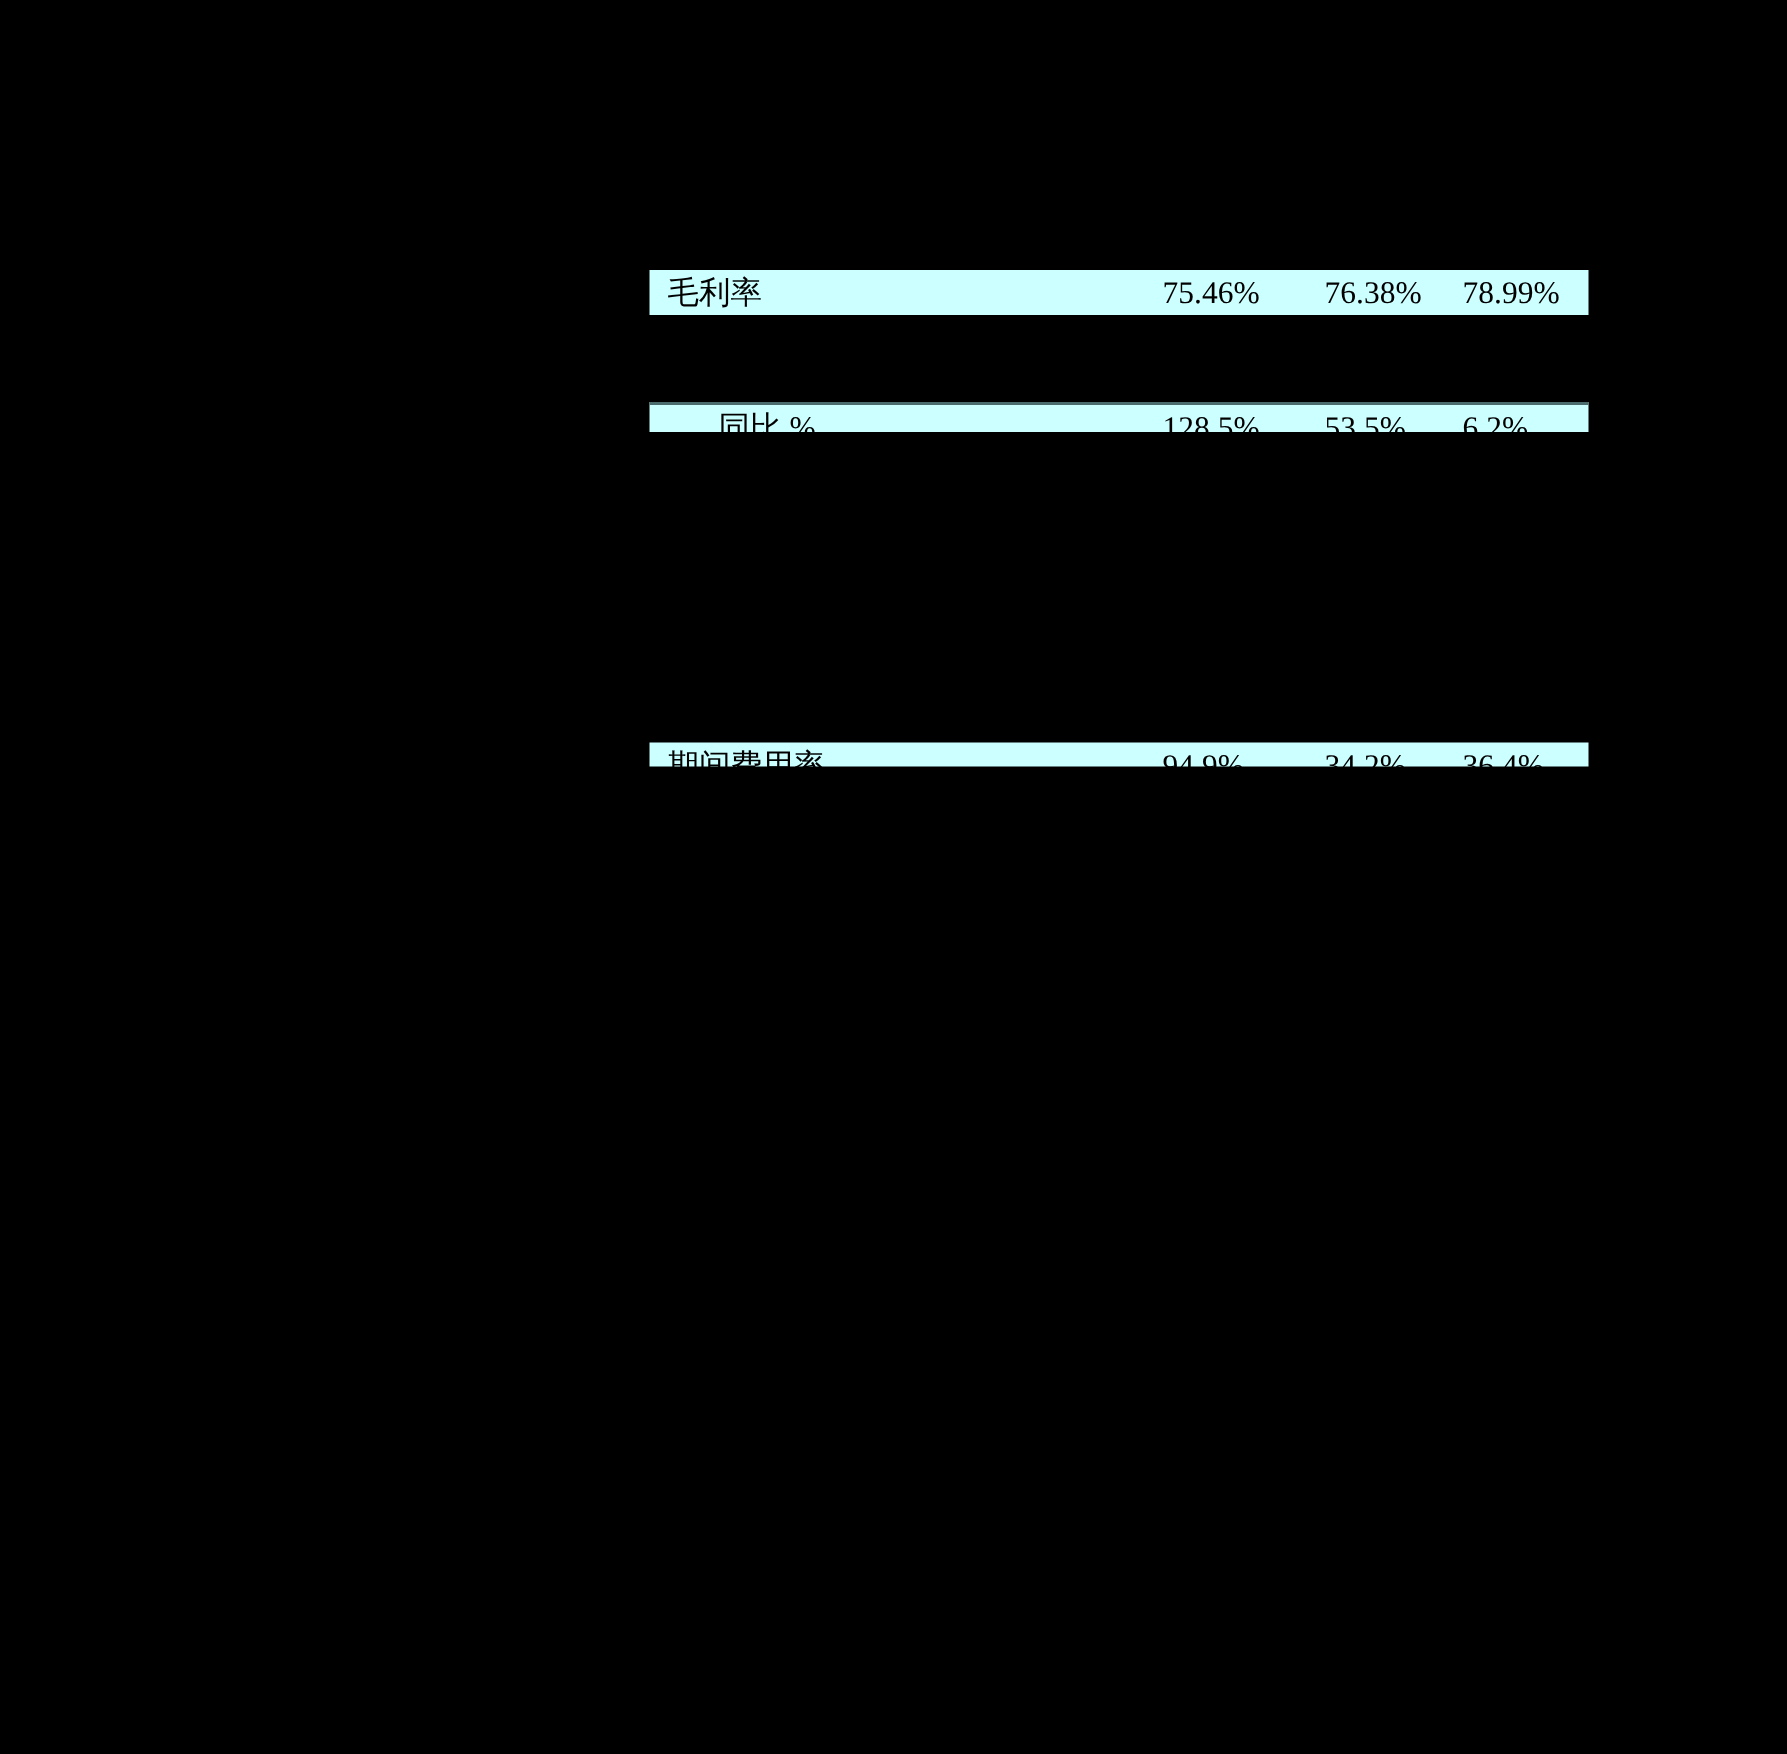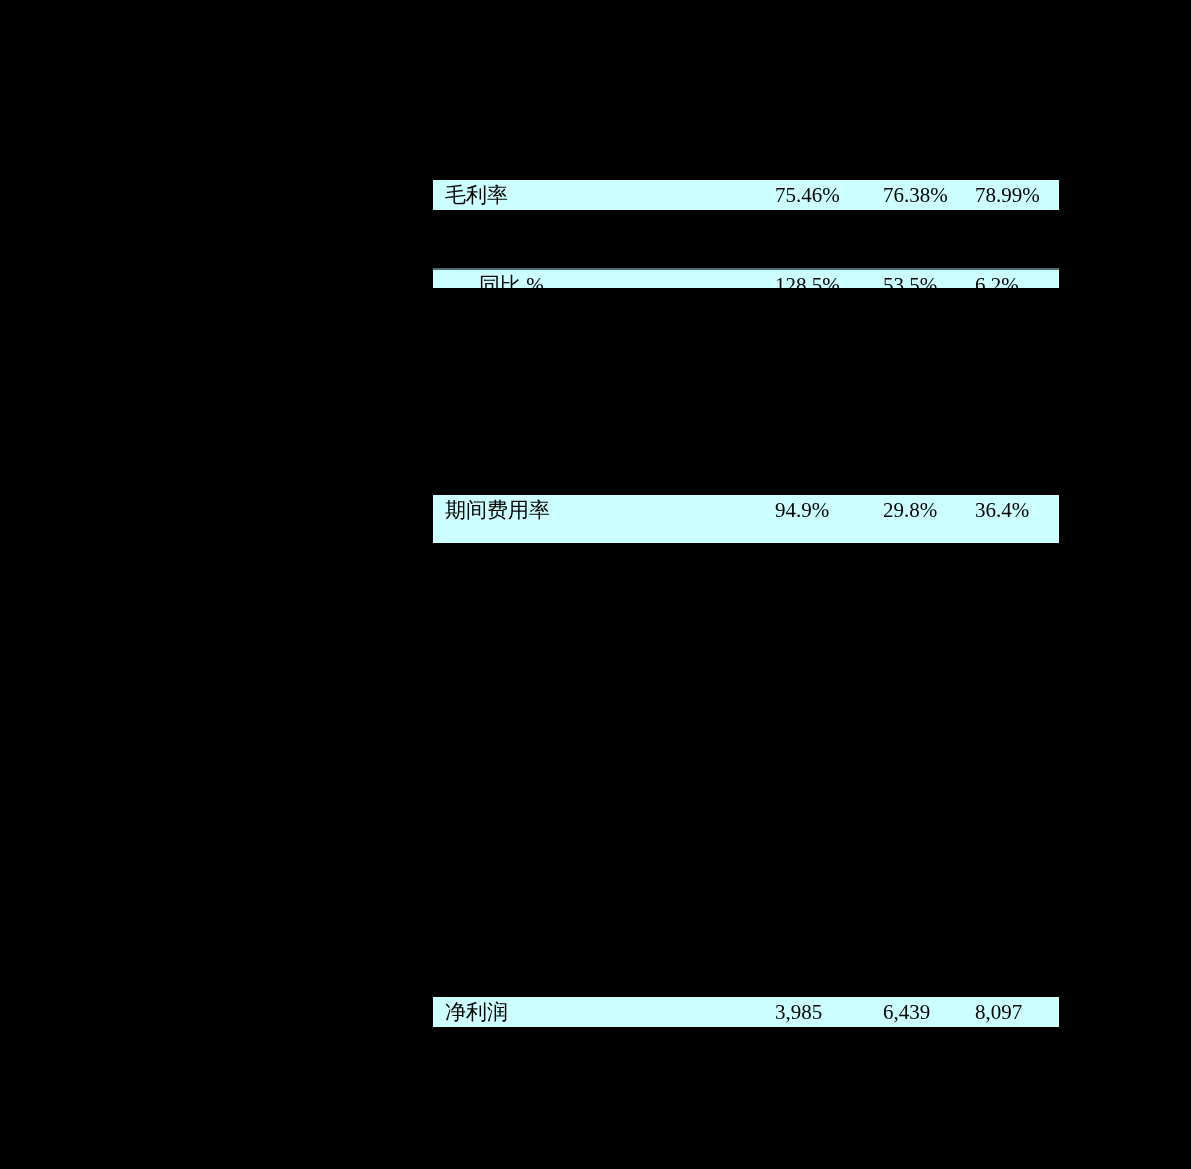--- a/index.html
+++ b/index.html
@@ -28,21 +28,21 @@
     width: 626px;
     height: 30px;
     background: var(--row-highlight);
     color: var(--text);
     font-size: 21px;
     line-height: 30px;
     white-space: nowrap;
   }
   .hl-row.r1 { top: 180px; }
   .hl-row.r2 { top: 240px; height: 20px; line-height: 30px; border-top: 2px solid var(--grid-line); margin-top: 28px; }
-  .hl-row.r3 { top: 495px; height: 48px; }
+  .hl-row.r3 { top: 495px; height: 16px; }
   .hl-row.r4 { top: 997px; }
   .row-label {
     position: absolute;
     left: 12px;
     top: 0;
     bottom: 0;
   }
   .hl-row.r2 .row-label { left: 46px; }
   .cell-value {
     position: absolute;
@@ -68,24 +68,18 @@
   <div class="hl-row r2">
     <span class="row-label">同比 %</span>
     <span class="cell-value v1">128.5%</span>
     <span class="cell-value v2">53.5%</span>
     <span class="cell-value v3">6.2%</span>
   </div>
 
   <div class="hl-row r3">
     <span class="row-label">期间费用率</span>
     <span class="cell-value v1">94.9%</span>
-    <span class="cell-value v2">29.8%</span>
+    <span class="cell-value v2">34.2%</span>
     <span class="cell-value v3">36.4%</span>
   </div>
 
-  <div class="hl-row r4">
-    <span class="row-label">净利润</span>
-    <span class="cell-value v1">3,985</span>
-    <span class="cell-value v2">6,439</span>
-    <span class="cell-value v3">8,097</span>
-  </div>
 
 </div>
 
 </body></html>

